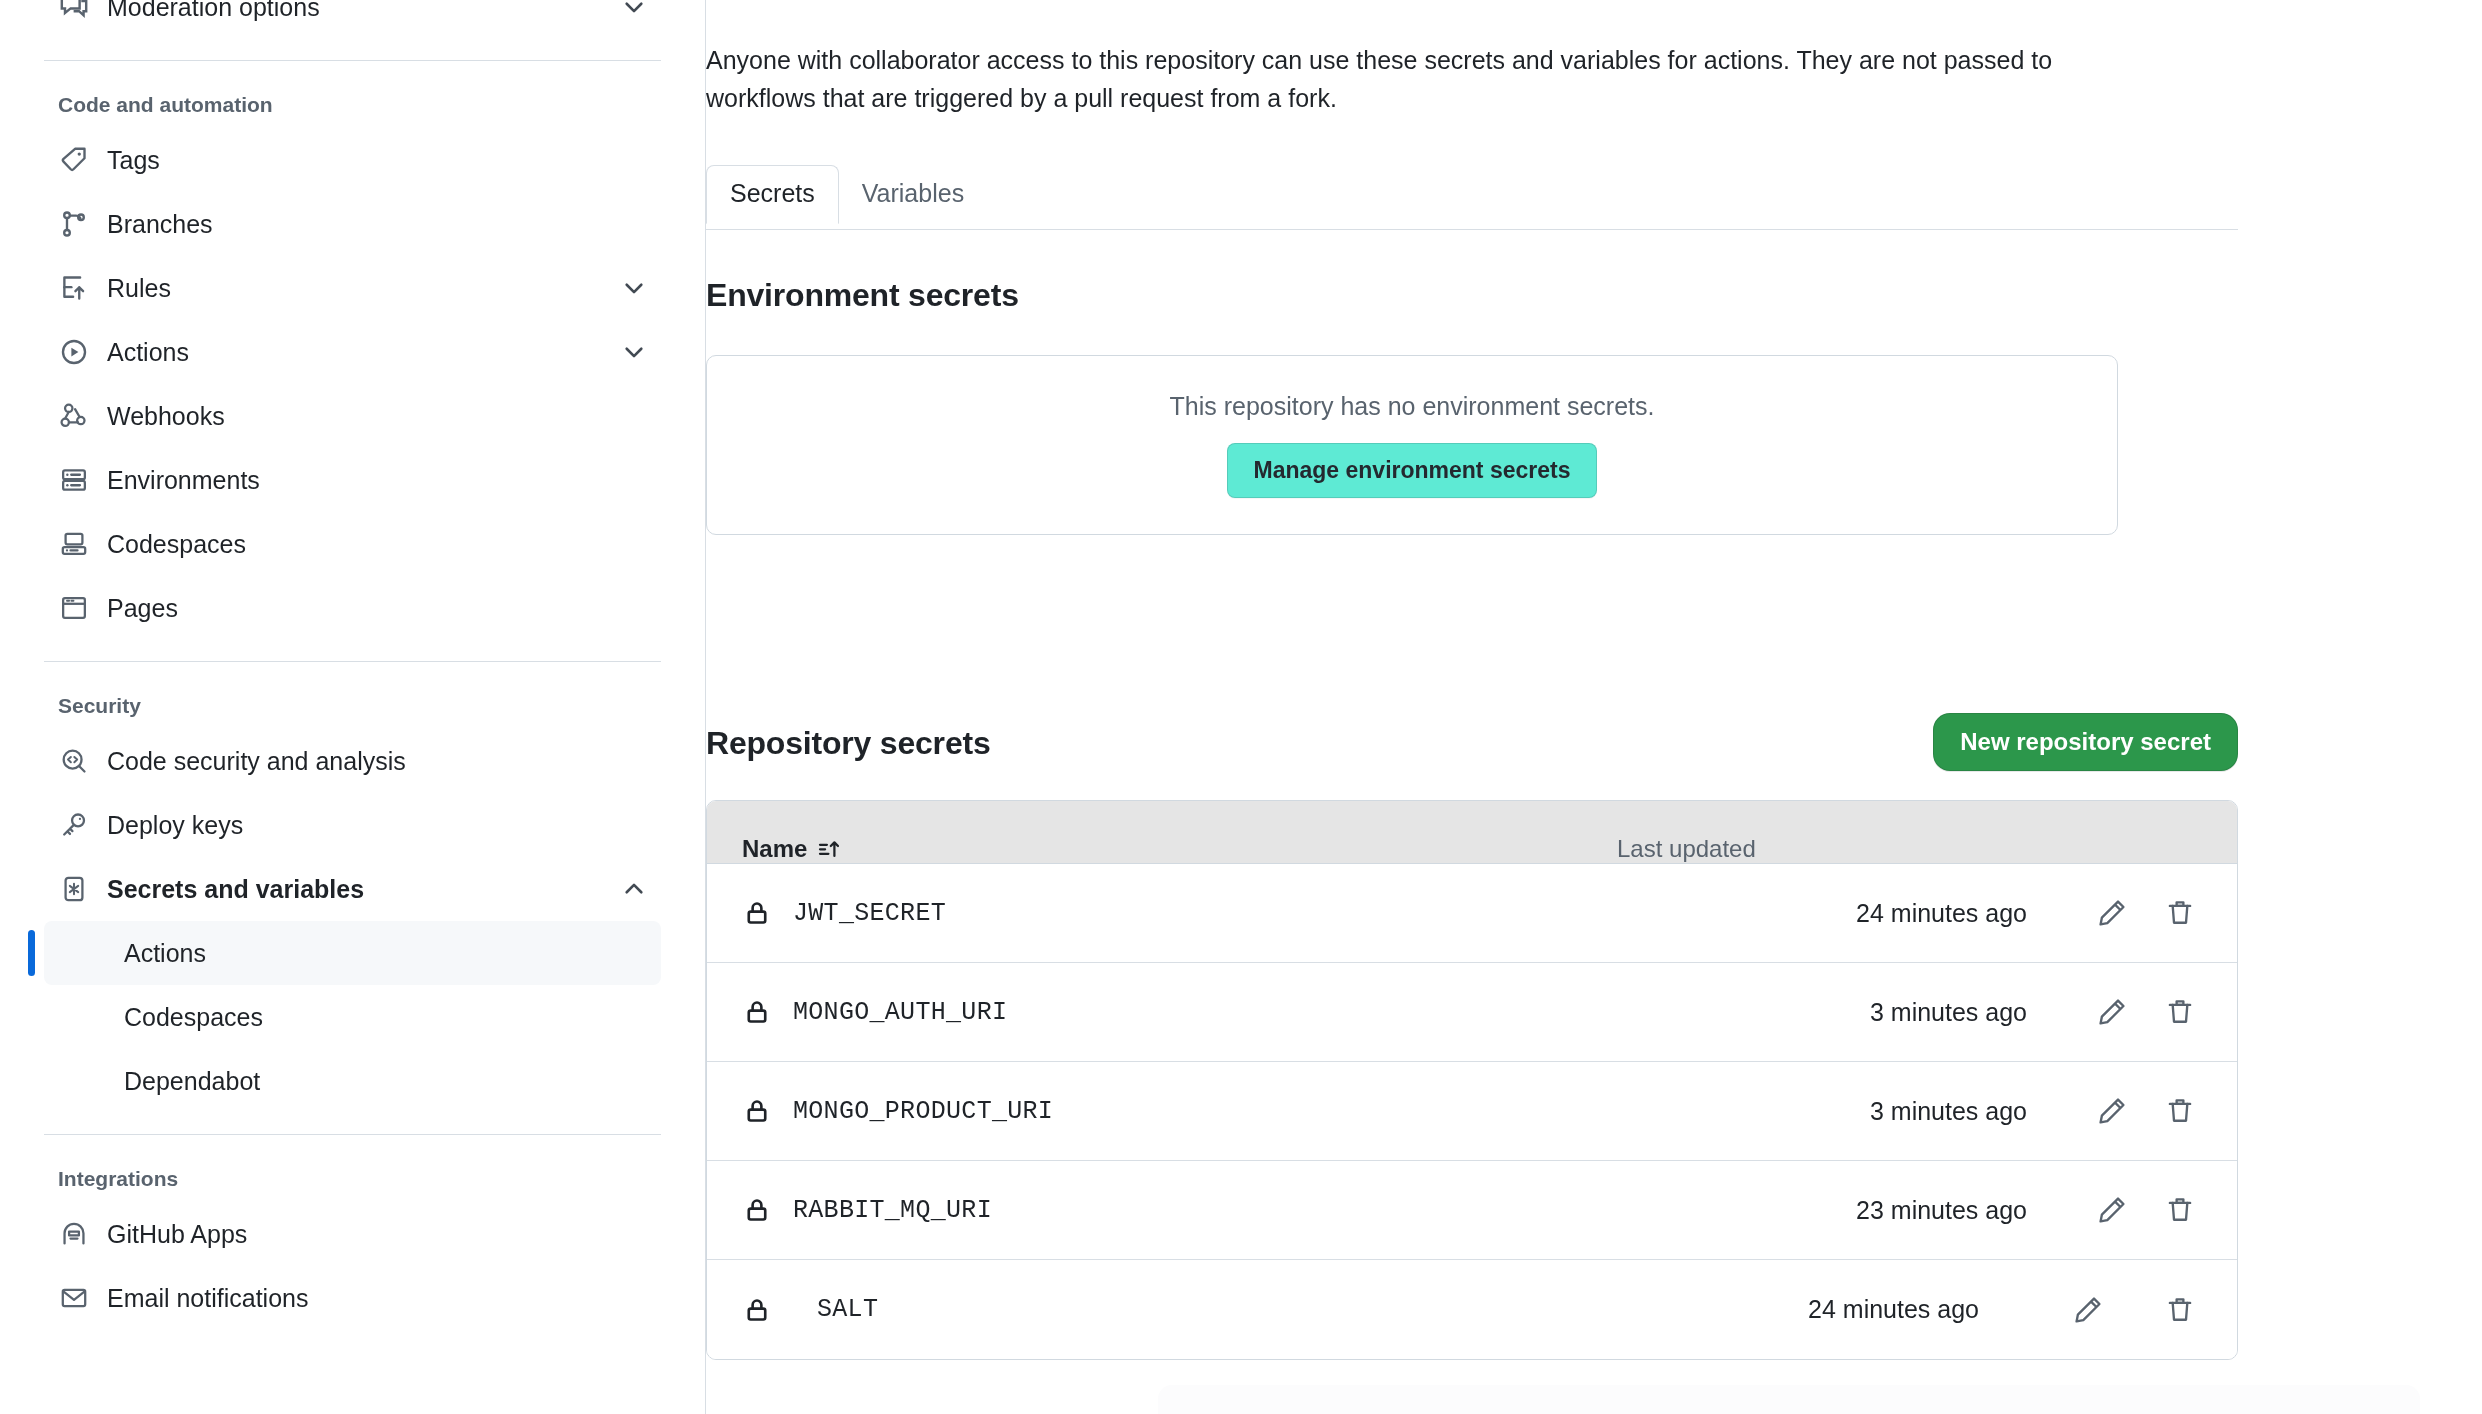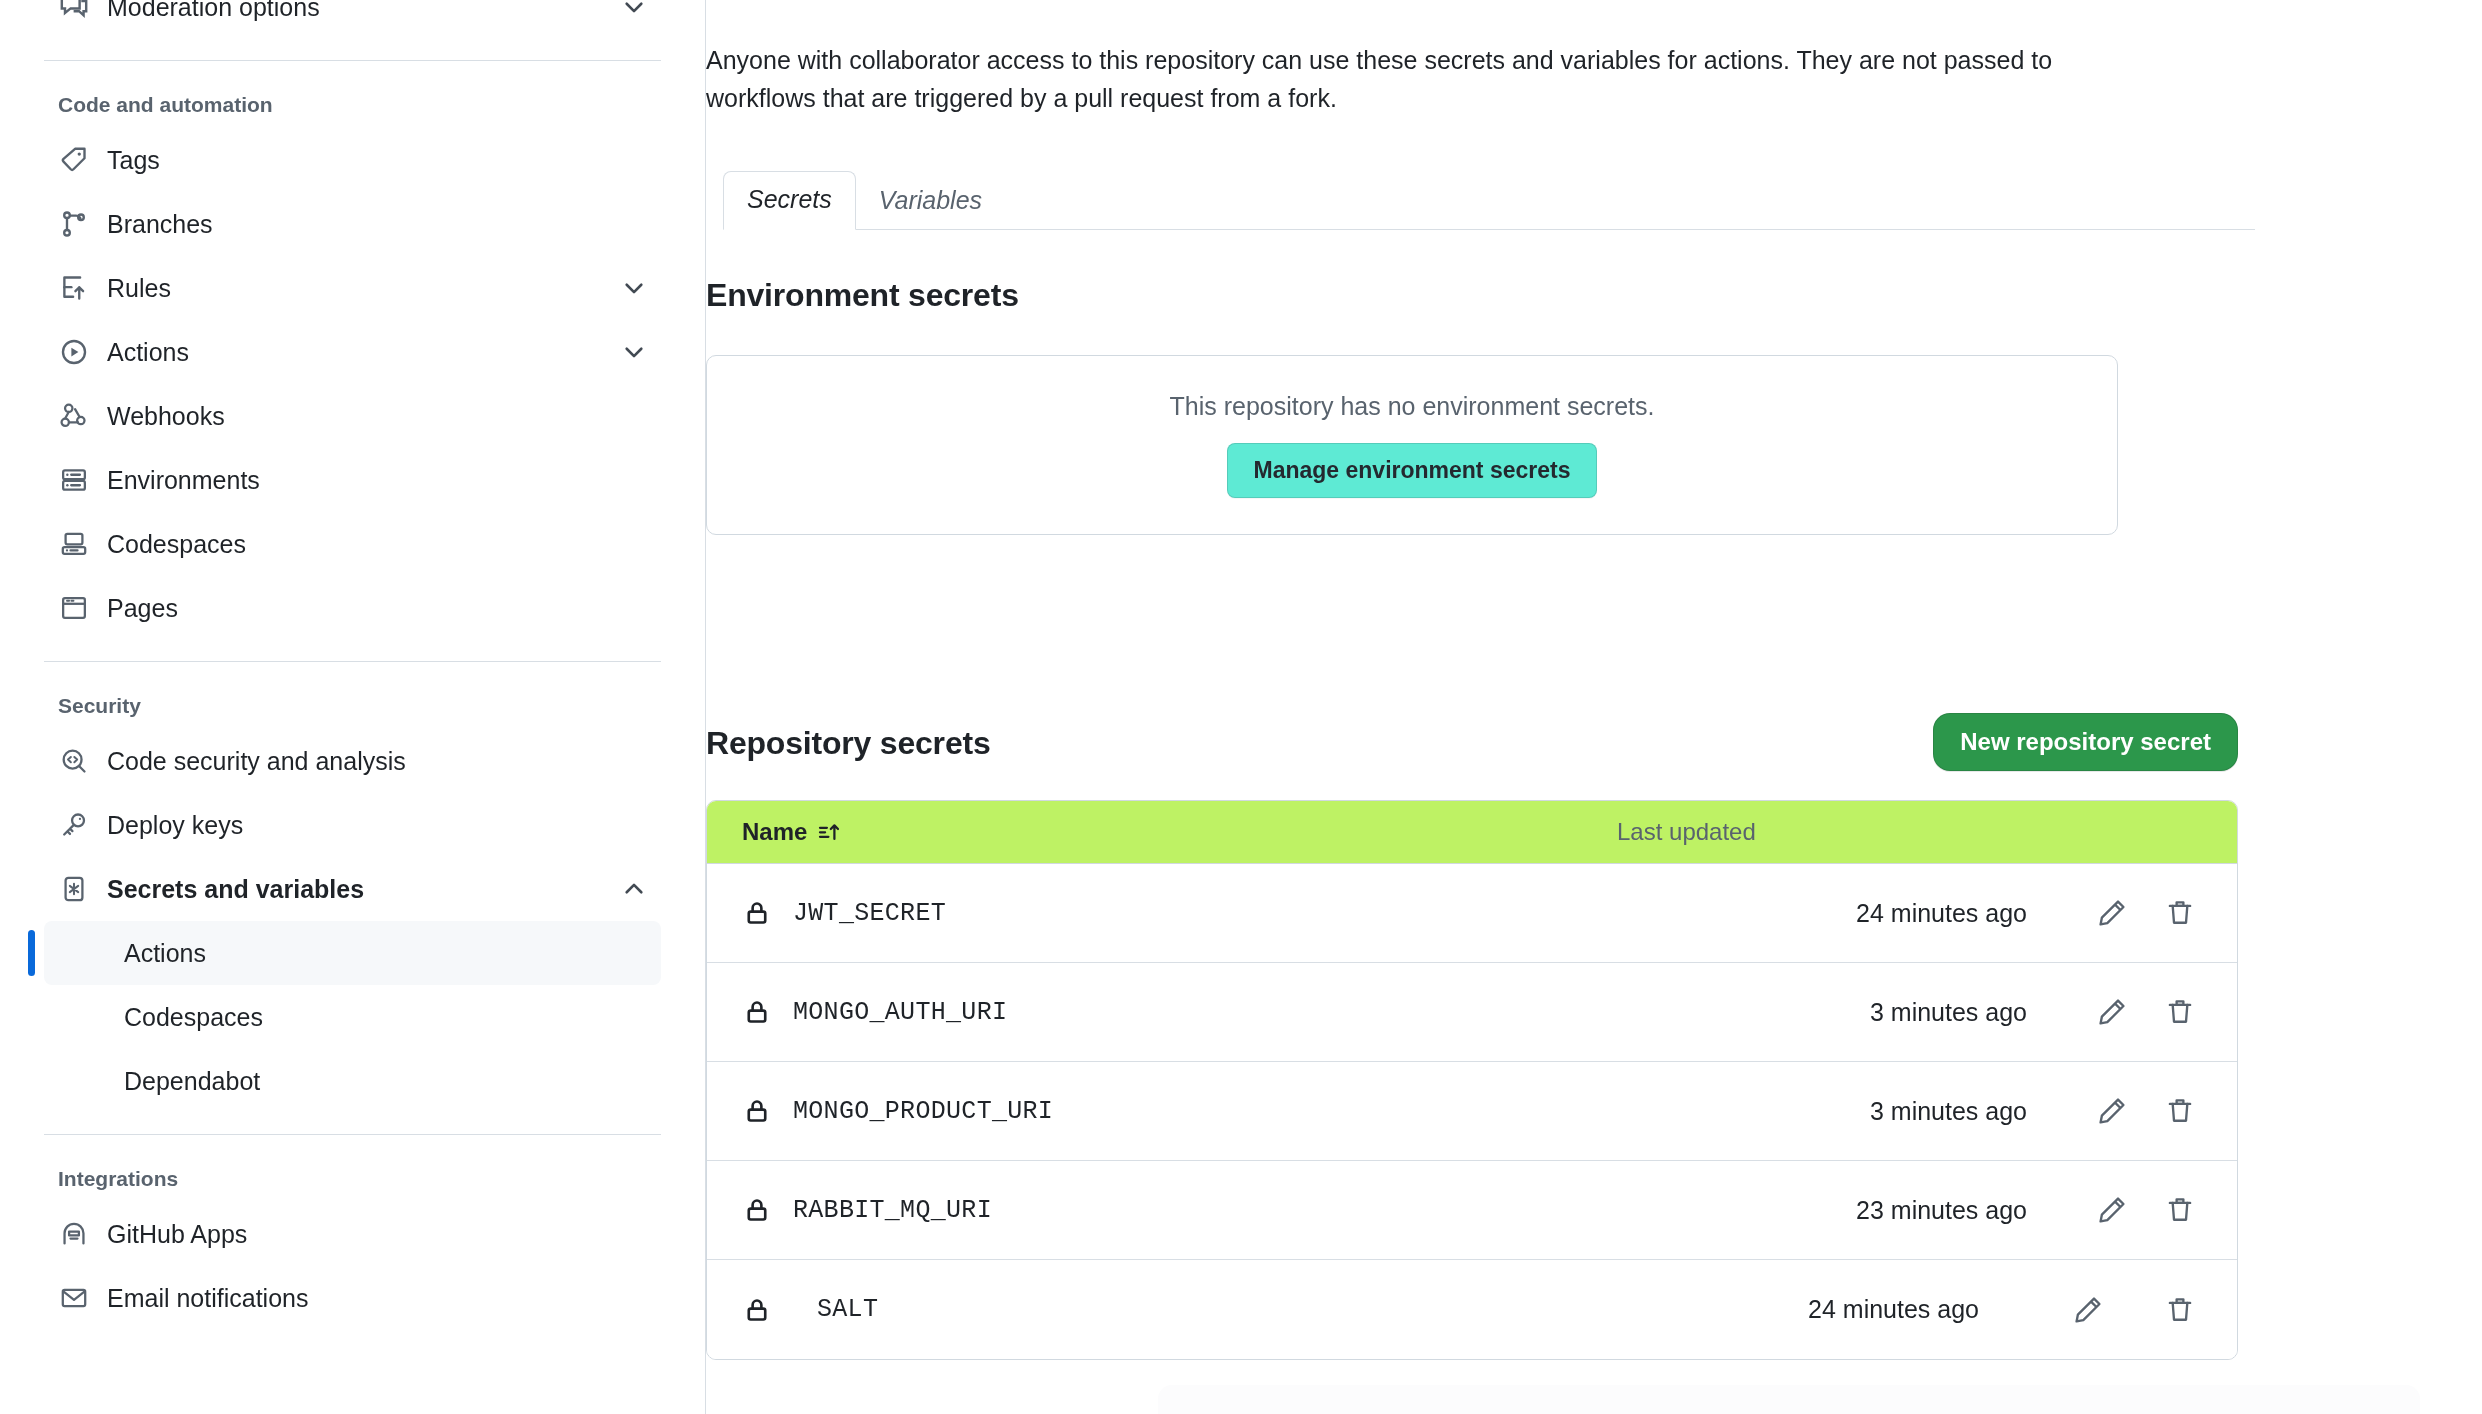--- a/index.html
+++ b/index.html
@@ -74,25 +74,24 @@
   }
   .intro {
     position: absolute; left: 0; top: 0;
     width: 1460px;
     padding: 16px 0 0 0;
     font-size: 25px; line-height: 38px; color: #1f2328;
   }
 
   
   .tabnav {
-    position: absolute; left: 17px; top: 158px; width: 1532px;
+    position: absolute; left: 0; top: 158px; width: 1532px;
     border-bottom: 1px solid #d8dee4;
-    display: flex; align-items: flex-end;
+    display: flex; align-items: center;
     height: 72px;
-    font-style: italic;
   }
   .tab {
     font-size: 25px; color: #59636e;
     padding: 15px 23px 17px 23px;
     cursor: pointer;
     line-height: 1;
     position: relative;
     top: 1px;
   }
   .tab.active {
@@ -146,23 +145,23 @@
 
   
   .sec-table {
     position: absolute; left: 0; top: 800px;
     width: 1532px;
     border: 1px solid #d1d9e0; border-radius: 10px;
     overflow: hidden;
     background: #ffffff;
   }
   .thead {
-    display: flex; align-items: center;
+    display: flex; align-items: flex-end;
     height: 63px;
-    background: #bef264;
+    background: #e5e5e5;
     border-bottom: 1px solid #d1d9e0;
     padding: 0 35px;
   }
   .th-name {
     font-size: 24px; font-weight: 600; color: #1f2328;
     display: flex; align-items: center; gap: 10px;
     cursor: pointer;
   }
   .th-last {
     margin-left: auto;

